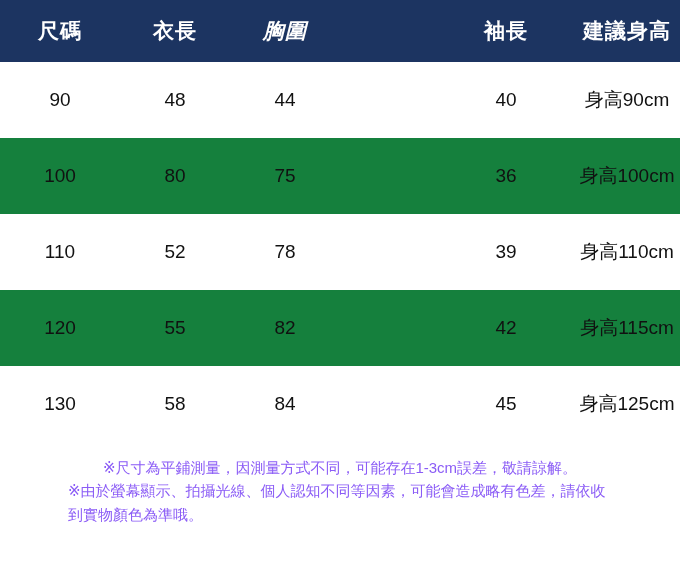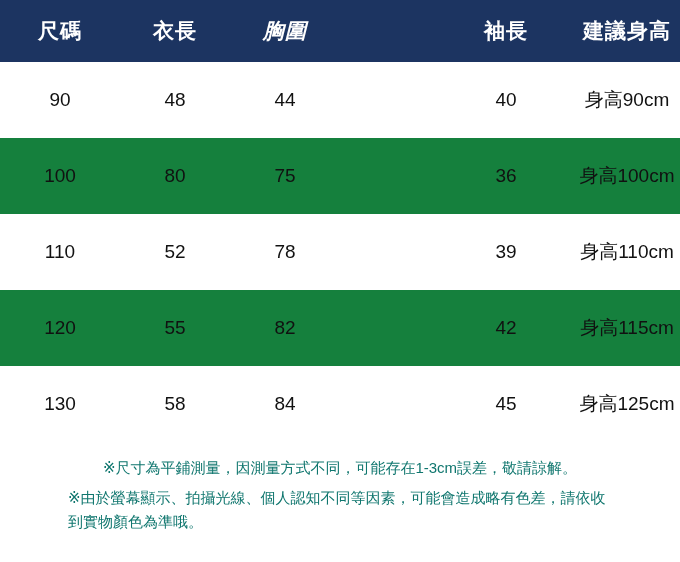--- a/index.html
+++ b/index.html
@@ -45,31 +45,30 @@
   .col-gap    { width: 108px; }
   .col-sleeve { width: 110px; }
   .col-height { width: 128px; }
 
   .notes {
     padding: 14px 20px 0 20px;
     box-sizing: border-box;
   }
   .note-line {
     font-size: 15px;
-    color: #0f766e;
+    color: #8b5cf6;
     line-height: 1.55;
     text-align: center;
     white-space: nowrap;
   }
   .note-line.wrap {
     white-space: normal;
     text-align: left;
     padding-left: 48px;
     padding-right: 48px;
-    margin-top: 7px;
   }
 </style>
 </head>
 <body>
 
 <table class="size-table">
   <thead>
     <tr>
       <th class="col-size">尺碼</th>
       <th class="col-length">衣長</th>

